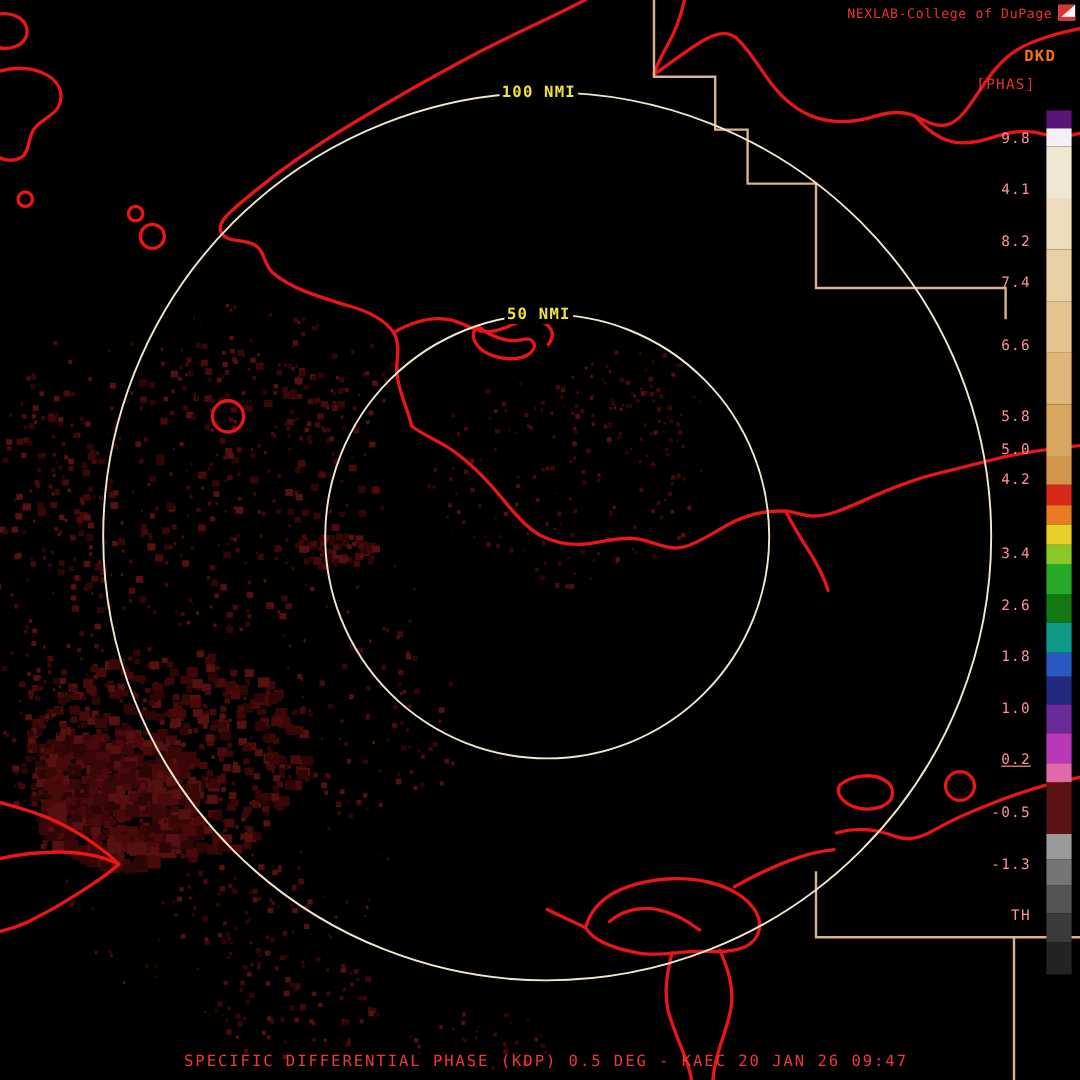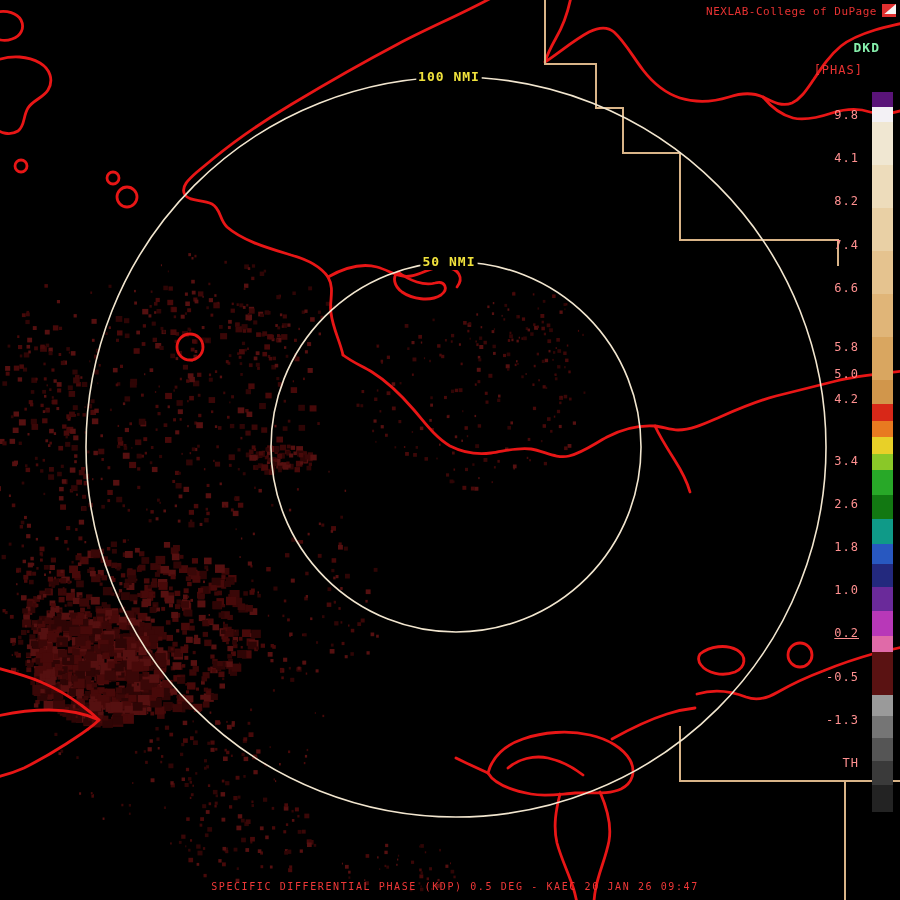--- a/index.html
+++ b/index.html
@@ -7,39 +7,39 @@
     position:relative;width:900px;height:900px;background:#000;overflow:hidden;
     font-family:"DejaVu Sans Mono","Liberation Mono",monospace;
   }
   .stage svg.map{position:absolute;left:0;top:0;}
   .brand{
     position:absolute;top:5px;right:23px;color:#e83232;font-size:11px;
     letter-spacing:0.5px;white-space:nowrap;
   }
   .logo{position:absolute;top:3px;right:3px;width:16px;height:16px;}
   .prod-code{
-    position:absolute;top:40px;right:20px;color:#86efac;font-size:13px;
+    position:absolute;top:40px;right:20px;color:#f97316;font-size:13px;
     font-weight:bold;letter-spacing:1px;margin-left:17px;
   }
   .prod-unit{
     position:absolute;top:63px;right:37px;color:#e83232;font-size:12px;letter-spacing:1px;
   }
   .colorbar{
     position:absolute;top:92px;right:7px;width:21px;height:720px;
     display:flex;flex-direction:column;
   }
   .colorbar>div{width:100%;}
   #colorbar-labels{position:absolute;inset:0;pointer-events:none;}
   .cb-label{
     position:absolute;right:41px;width:60px;text-align:right;
     color:#ff9090;font-size:12px;letter-spacing:1px;line-height:16px;
   }
   .caption{
     position:absolute;bottom:8px;left:455px;transform:translateX(-50%);
-    white-space:nowrap;color:#f03838;font-size:10px;letter-spacing:1.6px;
+    white-space:nowrap;color:#f03838;font-size:13px;letter-spacing:1.6px;
   }
 </style>
 </head>
 <body>
 
 <div class="stage">
 
   <svg class="map" width="900" height="900" viewBox="0 0 900 900">
 
     <g id="echo-layer">
@@ -2318,21 +2318,21 @@
       <div style="flex: 20 0 0px; background: rgb(154, 154, 154);"></div>
       <div style="flex: 22 0 0px; background: rgb(117, 117, 117);"></div>
       <div style="flex: 22 0 0px; background: rgb(85, 85, 85);"></div>
       <div style="flex: 24 0 0px; background: rgb(58, 58, 58);"></div>
       <div style="flex: 26 0 0px; background: rgb(35, 35, 35);"></div>
     </div>
   <div id="colorbar-labels">
       <div class="cb-label" style="top: 107px;">9.8</div>
       <div class="cb-label" style="top: 150.2px;">4.1</div>
       <div class="cb-label" style="top: 193.4px;">8.2</div>
-      <div class="cb-label" style="top: 237px;">7.4</div>
+      <div class="cb-label" style="top: 227px;">7.4</div>
       <div class="cb-label" style="top: 279.8px;">6.6</div>
       <div class="cb-label" style="top: 323px; margin-top: 16px;">5.8</div>
       <div class="cb-label" style="top: 366.2px;">5.0</div>
       <div class="cb-label" style="top: 391px;">4.2</div>
       <div class="cb-label" style="top: 452.6px;">3.4</div>
       <div class="cb-label" style="top: 495.8px;">2.6</div>
       <div class="cb-label" style="top: 539px;">1.8</div>
       <div class="cb-label" style="top: 582.2px;">1.0</div>
       <div class="cb-label" style="top: 625.4px; text-decoration: underline;">0.2</div>
       <div class="cb-label" style="top: 668.6px;">-0.5</div>

